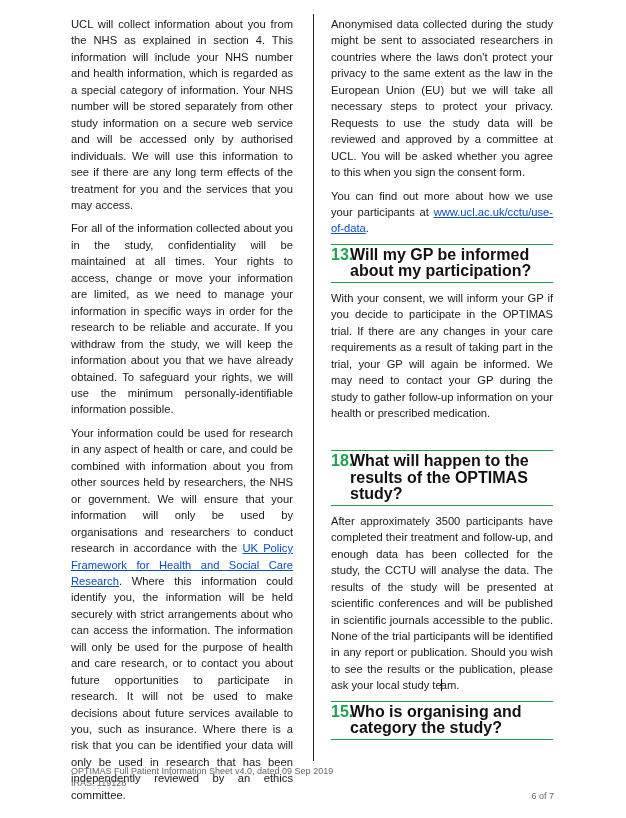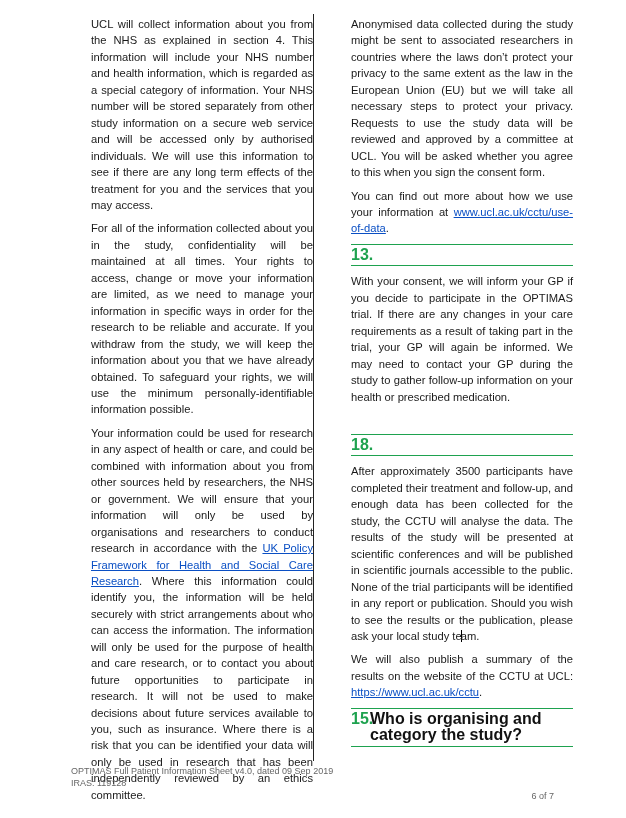--- a/index.html
+++ b/index.html
@@ -1,19 +1,19 @@
 <!DOCTYPE html>
 <html><head>
 <meta charset="utf-8">
 <style>
   html, body { margin: 0; padding: 0; background: #ffffff; }
   body { width: 626px; height: 818px; position: relative; overflow: hidden;
          font-family: "Liberation Sans", "DejaVu Sans", sans-serif; color: #1a1a1a; }
   .page { position: absolute; left: 0; top: 0; width: 626px; height: 818px; }
-  .col { position: absolute; top: 16px; font-size: 11.2px; line-height: 16.45px; margin-left: 20px; }
+  .col { position: absolute; top: 16px; font-size: 11.2px; line-height: 16.45px; }
   .col-left { left: 71px; width: 222px; }
   .col-right { left: 331px; width: 222px; }
   .divider { position: absolute; left: 313px; top: 14px; width: 1px; height: 747px; background: #222; }
   p { margin: 0 0 7px 0; text-align: justify; text-align-last: left; hyphens: none; }
   a { color: #0a4fc4; text-decoration: underline; }
   .heading { border-top: 1.5px solid #1ea24f; border-bottom: 1.5px solid #1ea24f;
              padding: 2px 0 2px 0; margin: 0 0 7px 0; font-weight: bold; font-size: 16px;
              display: flex; line-height: 16.45px; }
   .heading .num { color: #1ea24f; width: 19px; flex: none; }
   .heading .title { flex: 1; color: #111; }
@@ -31,34 +31,35 @@
   <div class="col col-left">
     <p>UCL will collect information about you from the NHS as explained in section 4. This information will include your NHS number and health information, which is regarded as a special category of information. Your NHS number will be stored separately from other study information on a secure web service and will be accessed only by authorised individuals. We will use this information to see if there are any long term effects of the treatment for you and the services that you may access.</p>
     <p>For all of the information collected about you in the study, confidentiality will be maintained at all times. Your rights to access, change or move your information are limited, as we need to manage your information in specific ways in order for the research to be reliable and accurate. If you withdraw from the study, we will keep the information about you that we have already obtained. To safeguard your rights, we will use the minimum personally-identifiable information possible.</p>
     <p><span>Your information could be used for research in any aspect of health or care, and could be combined with information about you from other sources held by researchers, the NHS or government.  We will ensure that your information will only be used by organisations and researchers to conduct research in accordance with the </span><a>UK Policy Framework for Health and Social Care Research</a><span>. Where this information could identify you, the information will be held securely with strict arrangements about who can access the information. The information will only be used for the purpose of health and care research, or to contact you about future opportunities to participate in research. It will not be used to make decisions about future services available to you, such as insurance. Where there is a risk that you can be identified your data will only be used in research that has been independently reviewed by an ethics committee.</span></p>
   </div>
 
   <div class="divider"></div>
 
   <div class="col col-right">
     <p>Anonymised data collected during the study might be sent to associated researchers in countries where the laws don’t protect your privacy to the same extent as the law in the European Union (EU) but we will take all necessary steps to protect your privacy. Requests to use the study data will be reviewed and approved by a committee at UCL. You will be asked whether you agree to this when you sign the consent form.</p>
-    <p><span>You can find out more about how we use your information at </span><a>www.ucl.ac.uk/cctu/use-of-data</a><span>.</span></p>
+    <p><span>You can find out more about how we use your participants at </span><a>www.ucl.ac.uk/cctu/use-of-data</a><span>.</span></p>
 
     <div class="heading">
       <span class="num">13.</span>
+      <span class="title">Will my GP be informed about my participation?</span>
     </div>
     <p>With your consent, we will inform your GP if you decide to participate in the OPTIMAS trial. If there are any changes in your care requirements as a result of taking part in the trial, your GP will again be informed. We may need to contact your GP during the study to gather follow-up information on your health or prescribed medication.</p>
 
     <div class="spacer"></div>
 
     <div class="heading">
       <span class="num">18.</span>
+      <span class="title">What will happen to the results of the OPTIMAS study?</span>
     </div>
     <p><span>After approximately 3500 participants have completed their treatment and follow-up, and enough data has been collected for the study, the CCTU will analyse the data. The results of the study will be presented at scientific conferences and will be published in scientific journals accessible to the public. None of the trial participants will be identified in any report or publication. Should you wish to see the results or the publication, please ask your local study te</span><span class="cursor"></span><span>am.</span></p>
-    <p><span>We will also publish a summary of the results on the website of the CCTU at UCL: </span><a>https://www.ucl.ac.uk/cctu</a><span>.</span></p>
 
     <div class="heading">
       <span class="num">15.</span>
       <span class="title">Who is organising and category the study?</span>
     </div>
   </div>
 
   <div class="footer">
     <div>OPTIMAS Full Patient Information Sheet v4.0, dated 09 Sep 2019</div>
     <div>IRAS: 119128</div>

